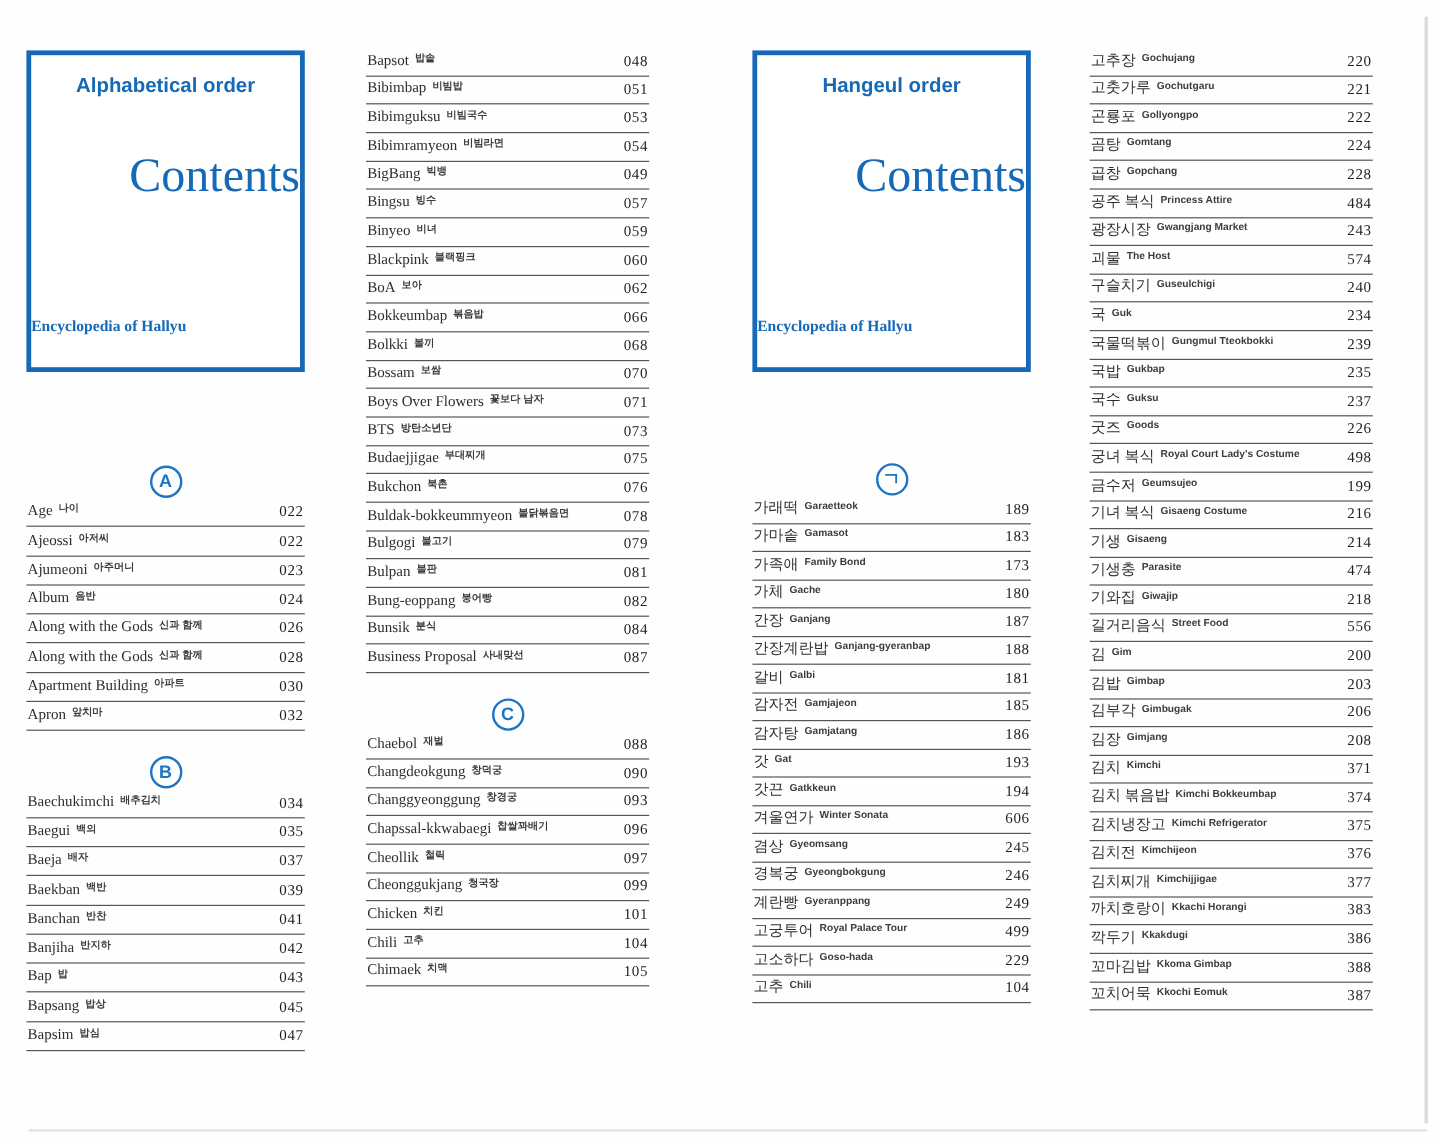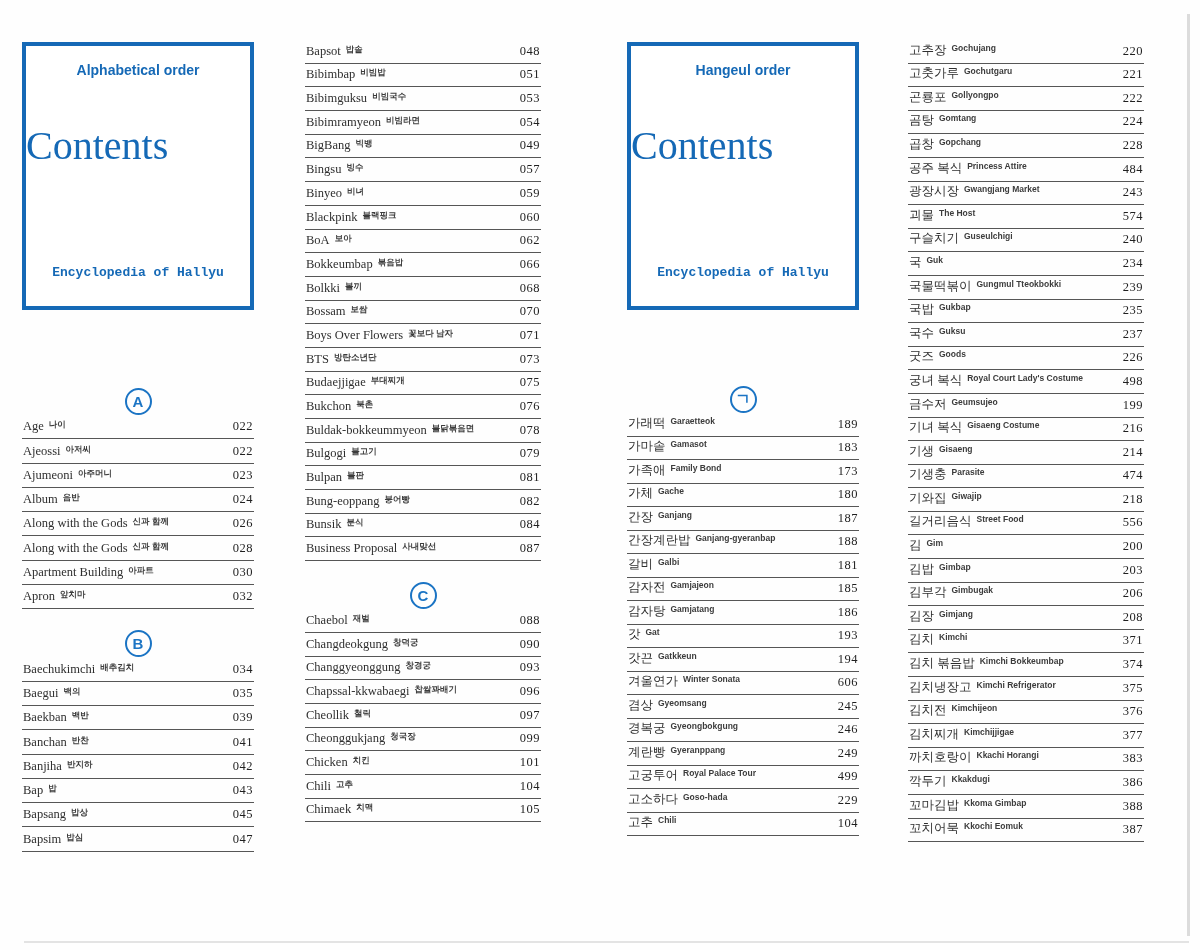--- a/index.html
+++ b/index.html
@@ -3,25 +3,25 @@
 <meta charset="utf-8">
 <style>
   html,body{margin:0;padding:0;background:#ffffff;}
   .sheet{position:relative;width:1200px;height:950px;background:#fefefe;overflow:hidden;
          font-family:"Liberation Serif",serif;color:#333;}
   .col{position:absolute;top:0;}
   
   .hbox{box-sizing:border-box;margin-top:42px;height:268px;border:4px solid #1569b6;
         position:relative;background:#fff;}
   .order{position:absolute;top:16px;left:0;right:0;text-align:center;
-         font-family:"Liberation Sans",sans-serif;font-weight:bold;font-size:14px;color:#1569b6;}
-  .ctitle{position:absolute;top:76px;left:0;right:0;text-align:left;
+         font-family:"Liberation Sans",sans-serif;font-weight:bold;font-size:17px;color:#1569b6;}
+  .ctitle{position:absolute;top:76px;left:0;right:0;text-align:right;
           font-family:"Liberation Serif",serif;font-size:40px;color:#1569b6;}
-  .csub{position:absolute;bottom:26px;left:0;right:0;text-align:center;
-        font-family:Liberation Mono, monospace;font-weight:bold;font-size:13px;color:#1569b6;}
+  .csub{position:absolute;bottom:26px;left:0;right:0;text-align:left;
+        font-family:Liberation Serif, serif;font-weight:bold;font-size:13px;color:#1569b6;}
   
   .marker{width:27px;height:27px;border:2.5px solid #1b74c4;border-radius:50%;
           box-sizing:border-box;margin:0 auto;display:flex;align-items:center;justify-content:center;
           font-family:"Liberation Sans",sans-serif;font-weight:bold;font-size:15px;color:#1b74c4;}
   
   .rows{width:100%;}
   .row{display:flex;justify-content:space-between;align-items:flex-end;
        border-bottom:1px solid #565656;box-sizing:border-box;padding:0 1px 4px 1px;white-space:nowrap;}
   .c1 .row{height:24.3px}.c2 .row{height:23.7px}.c3 .row{height:23.5px}.c4 .row{height:23.6px}
   .name{font-size:12.5px;color:#2e2e2e;}
@@ -84,20 +84,24 @@
     <div class="rows">
         <div class="row">
           <span><span class="name">Baechukimchi</span><span class="sub">배추김치</span></span>
           <span class="page">034</span>
         </div>
         <div class="row">
           <span><span class="name">Baegui</span><span class="sub">백의</span></span>
           <span class="page">035</span>
         </div>
         <div class="row">
+          <span><span class="name">Baeja</span><span class="sub">배자</span></span>
+          <span class="page">037</span>
+        </div>
+        <div class="row">
           <span><span class="name">Baekban</span><span class="sub">백반</span></span>
           <span class="page">039</span>
         </div>
         <div class="row">
           <span><span class="name">Banchan</span><span class="sub">반찬</span></span>
           <span class="page">041</span>
         </div>
         <div class="row">
           <span><span class="name">Banjiha</span><span class="sub">반지하</span></span>
           <span class="page">042</span>

